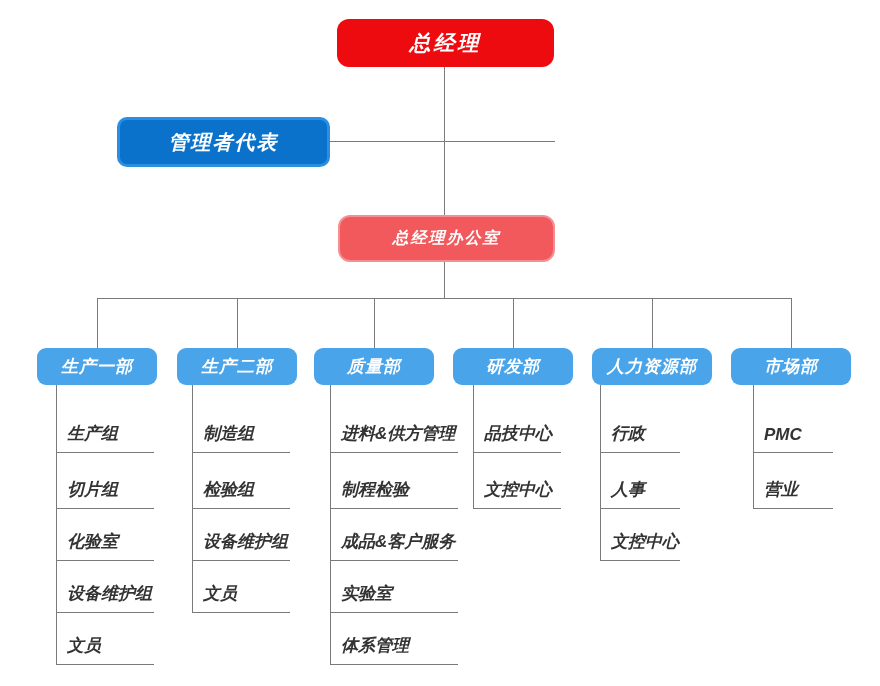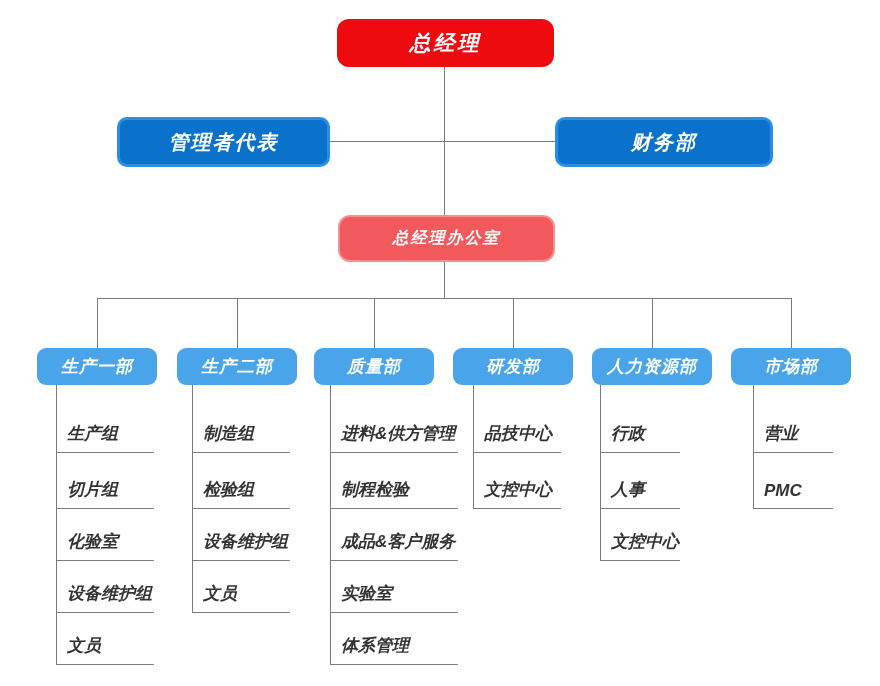--- a/index.html
+++ b/index.html
@@ -52,21 +52,20 @@
   <div class="line vline" style="left:97px;top:298px;height:50px"></div>
   <div class="line vline" style="left:237px;top:298px;height:50px"></div>
   <div class="line vline" style="left:374px;top:298px;height:50px"></div>
   <div class="line vline" style="left:513px;top:298px;height:50px"></div>
   <div class="line vline" style="left:652px;top:298px;height:50px"></div>
   <div class="line vline" style="left:791px;top:298px;height:50px"></div>
 
   <div class="box root-box">总经理</div>
 
   <div class="box exec-box exec-left">管理者代表</div>
-  <div class="box exec-box exec-right">财务部</div>
 
   <div class="box office-box">总经理办公室</div>
 
   <div class="box dept-box d1">生产一部</div>
   <div class="box dept-box d2">生产二部</div>
   <div class="box dept-box d3">质量部</div>
   <div class="box dept-box d4">研发部</div>
   <div class="box dept-box d5">人力资源部</div>
   <div class="box dept-box d6">市场部</div>
 
@@ -98,17 +97,17 @@
     <div class="cell">文控中心</div>
   </div>
 
   <div class="col c5">
     <div class="cell">行政</div>
     <div class="cell">人事</div>
     <div class="cell">文控中心</div>
   </div>
 
   <div class="col c6">
+    <div class="cell">PMC</div>
     <div class="cell">营业</div>
-    <div class="cell">PMC</div>
   </div>
 
 </div>
 
 </body></html>

